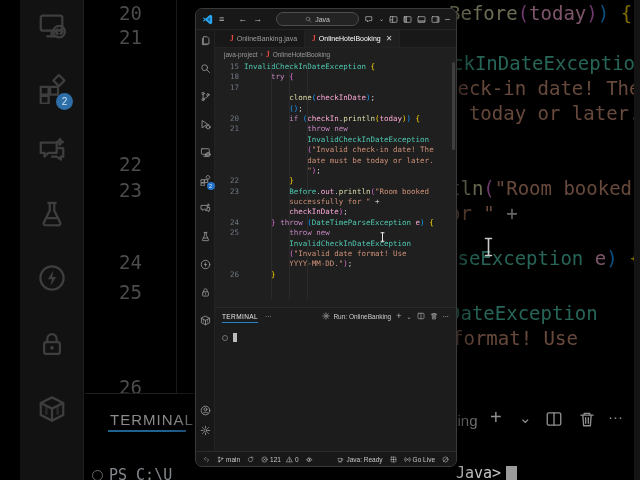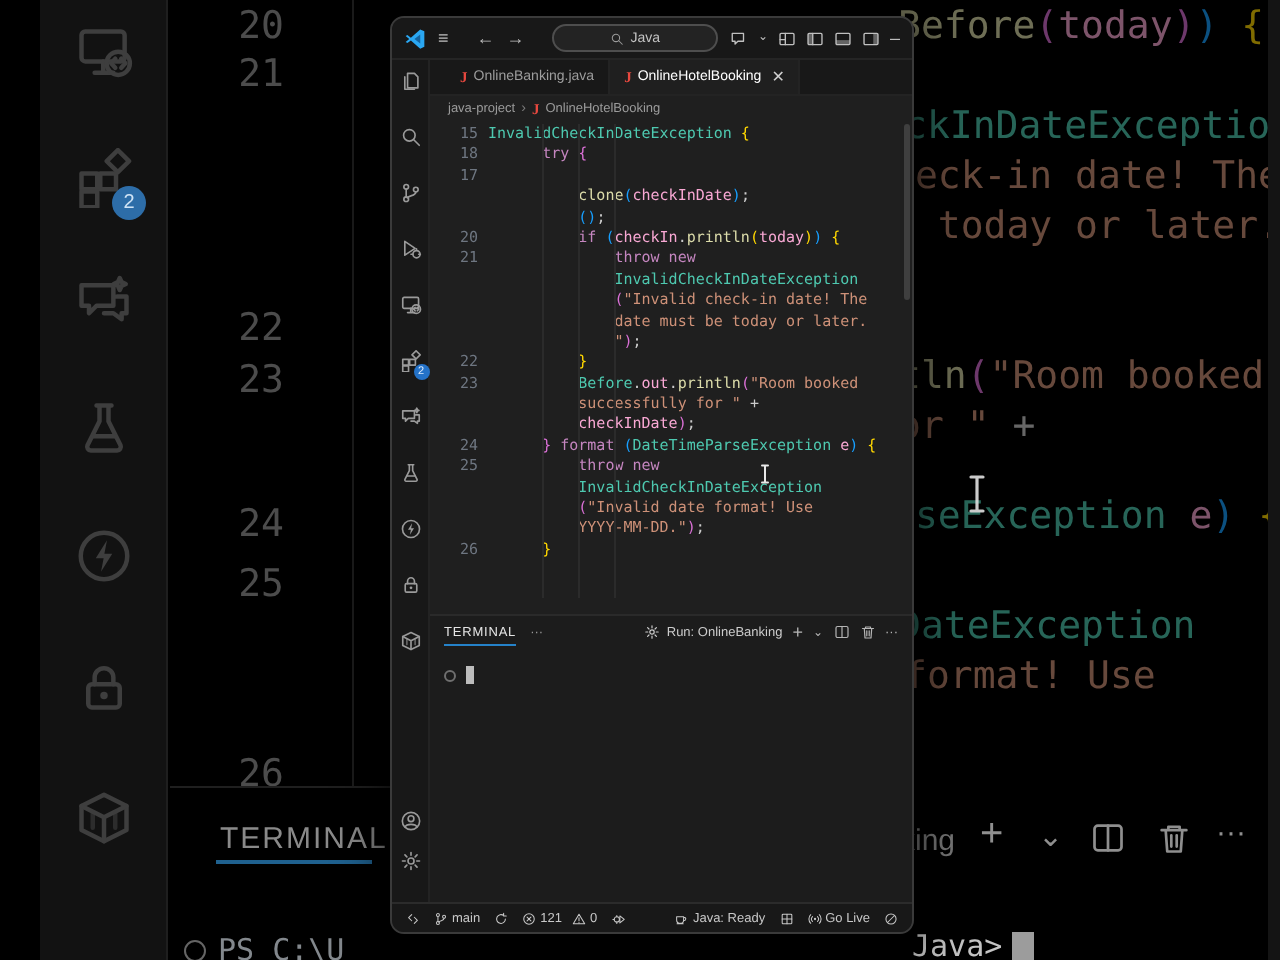--- a/index.html
+++ b/index.html
@@ -426,21 +426,21 @@
             <div class="crow">
               <div class="gut"></div>
               <div class="ctext"><span class="tk-pn">          </span><span class="tk-str">successfully for "</span><span class="tk-pn"> +</span></div>
             </div>
             <div class="crow">
               <div class="gut"></div>
               <div class="ctext"><span class="tk-pn">          </span><span class="tk-var">checkInDate</span><span class="tk-br2">)</span><span class="tk-pn">;</span></div>
             </div>
             <div class="crow">
               <div class="gut">24</div>
-              <div class="ctext"><span class="tk-pn">      </span><span class="tk-br2">}</span><span class="tk-pn"> </span><span class="tk-kw">format</span><span class="tk-br3"> (</span><span class="tk-cls">DateTimeParseException</span><span class="tk-var"> e</span><span class="tk-br3">)</span><span class="tk-br1"> {</span></div>
+              <div class="ctext"><span class="tk-pn">      </span><span class="tk-br2">}</span><span class="tk-pn"> </span><span class="tk-kw">throw</span><span class="tk-br3"> (</span><span class="tk-cls">DateTimeParseException</span><span class="tk-var"> e</span><span class="tk-br3">)</span><span class="tk-br1"> {</span></div>
             </div>
             <div class="crow">
               <div class="gut">25</div>
               <div class="ctext"><span class="tk-pn">          </span><span class="tk-kw">throw new</span></div>
             </div>
             <div class="crow">
               <div class="gut"></div>
               <div class="ctext"><span class="tk-pn">          </span><span class="tk-cls">InvalidCheckInDateException</span></div>
             </div>
             <div class="crow">

